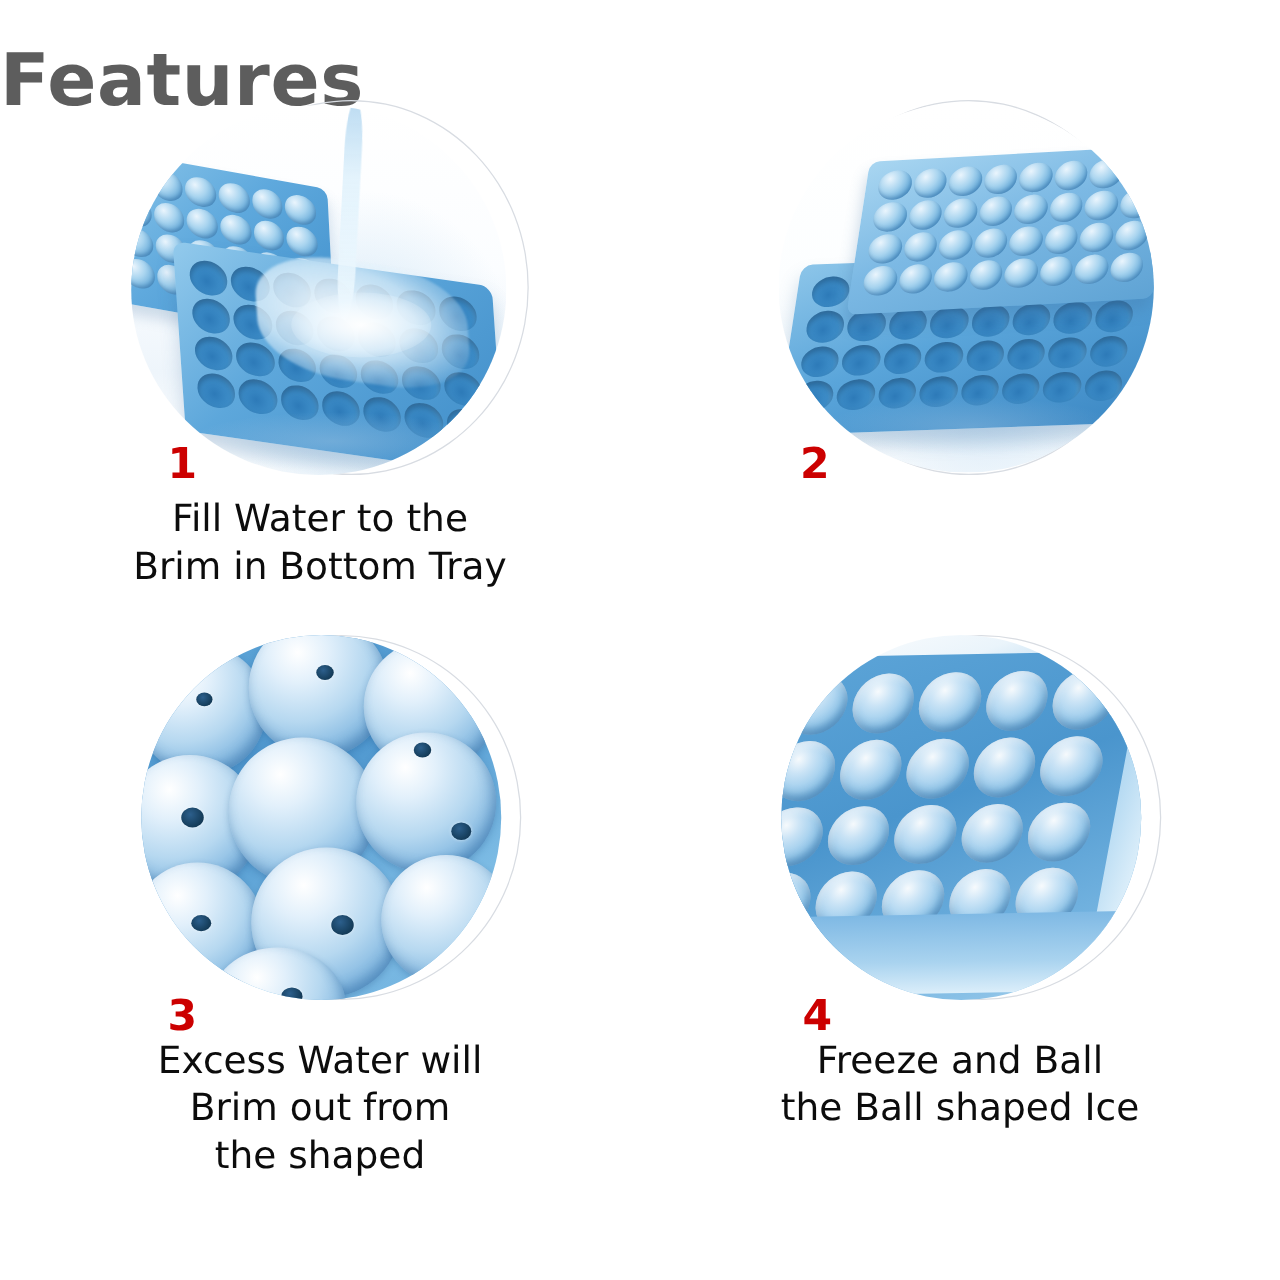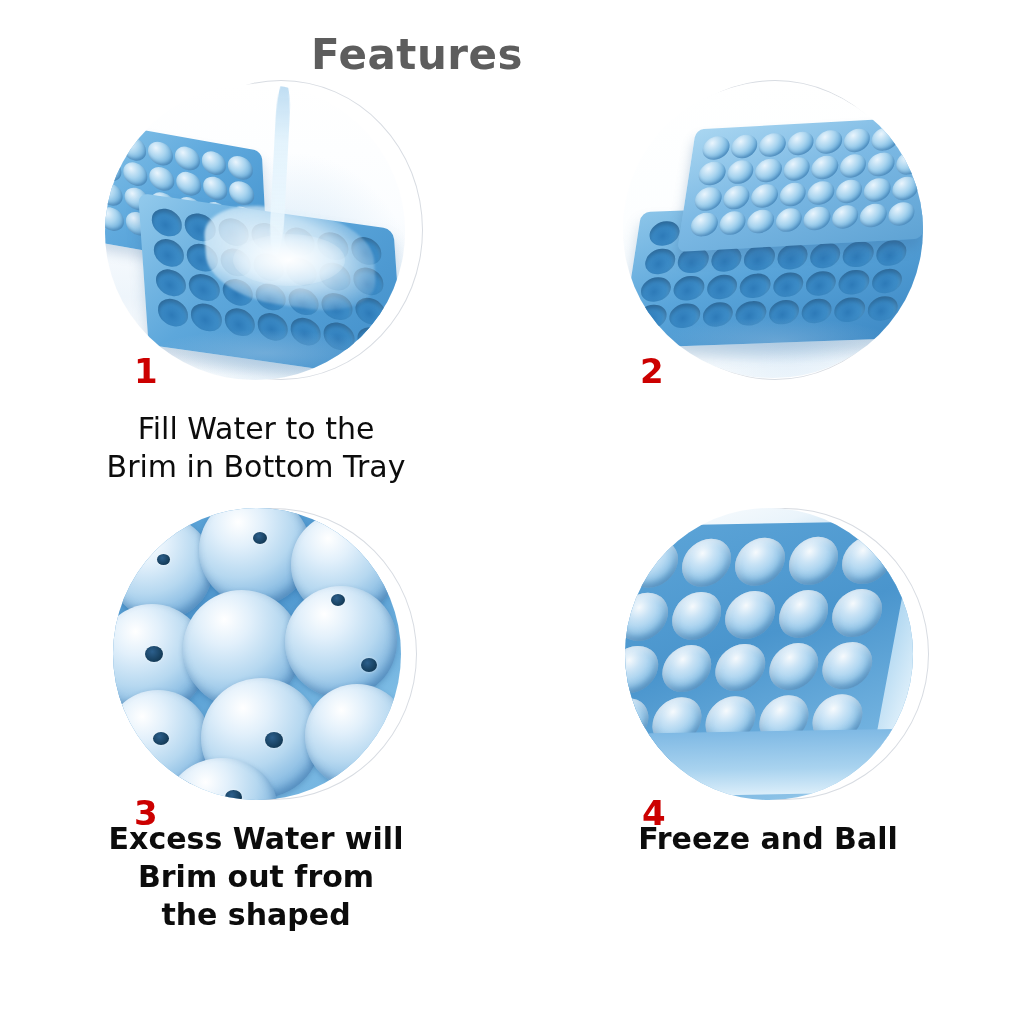--- a/index.html
+++ b/index.html
@@ -14,22 +14,21 @@
     overflow: hidden;
     font-family: "DejaVu Sans", "Liberation Sans", sans-serif;
   }
 
   
   #page-title {
     position: absolute;
     top: 30px;
     left: 0;
     width: 834px;
-    text-align: center;
-    font-size: 42px;
+    font-size: 58px;
     font-weight: bold;
     color: #5d5d5d;
     letter-spacing: 0.5px;
   }
 
   
   .panel {
     position: absolute;
     width: 512px;
   }
@@ -241,29 +240,29 @@
     color: #cc0000;
     line-height: 1;
   }
   .panel-1 .step-number { left: 134px; top: 276px; }
   .panel-2 .step-number { left: 128px; top: 276px; }
   .panel-3 .step-number { left: 134px; top: 288px; }
   .panel-4 .step-number { left: 130px; top: 288px; }
 
   
   .caption {
-    margin-top: 20px;
+    margin-top: 7px;
     text-align: center;
     font-size: 30px;
     line-height: 38px;
     color: #0c0c0c;
     font-weight: 400;
     padding: 0 24px;
   }
-  .panel-3 .caption, .panel-4 .caption { margin-top: 12px; font-weight: bold; }
+  .panel-3 .caption, .panel-4 .caption { margin-top: 22px; }
   .caption .line { display: block; }
 </style>
 </head>
 <body>
 
 <div id="page-title">Features</div>
 
 <div class="panel panel-1">
   <div class="photo-wrap">
     <div class="circle-outline"></div>
@@ -484,14 +483,15 @@
             <div class="ice-ball"></div>
             <div class="ice-ball"></div>
         </div>
       </div>
       <div class="p4-front"></div>
     </div>
   </div>
   <div class="step-number">4</div>
   <div class="caption">
     <span class="line">Freeze and Ball</span>
+    <span class="line">the Ball shaped Ice</span>
   </div>
 </div>
 
 </body></html>

